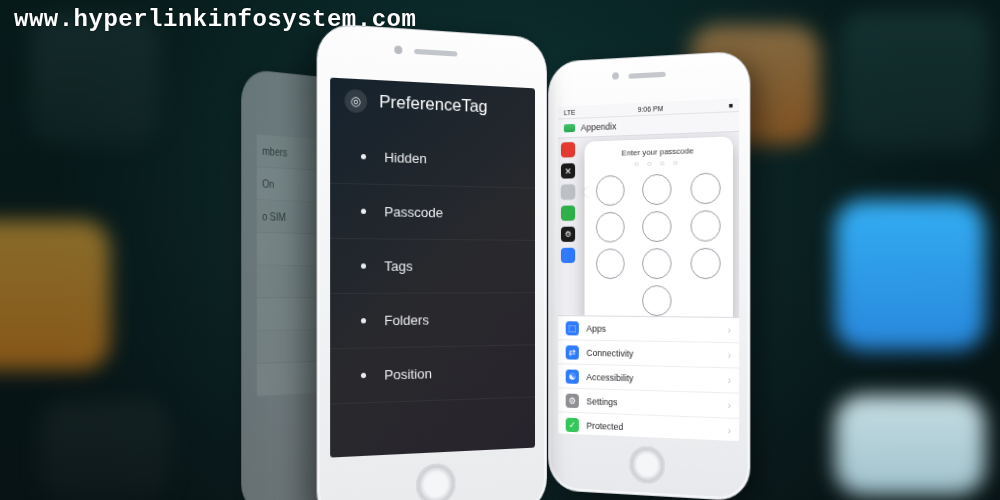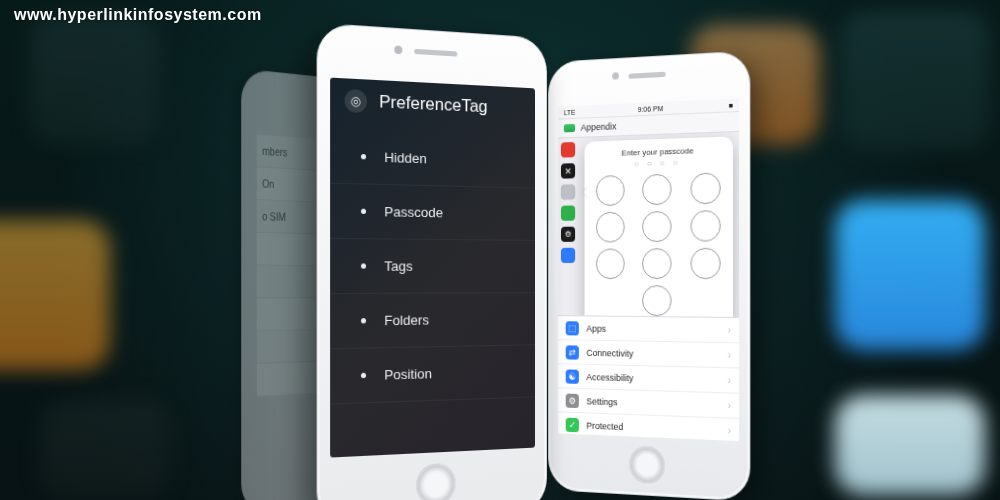--- a/index.html
+++ b/index.html
@@ -26,22 +26,22 @@
           background: linear-gradient(180deg,#1c3f3e,#142e2e); opacity:.6;}
   .bi5 { left: 690px; top: 25px; width: 130px; height: 120px;
           background: linear-gradient(180deg,#d69b58,#cc7020); opacity:.6;}
   .bi6 { left: 30px; top: 15px; width: 130px; height: 130px;
           background: linear-gradient(180deg,#203a3a,#162a2a); opacity:.5;}
   .bi7 { left: 40px; top: 400px; width: 130px; height: 100px;
          background: linear-gradient(180deg,#1f2b2b,#141f1f); opacity:.5;}
 
   .watermark {
     position: absolute; top: 6px; left: 14px;
-    color: #ffffff; font-family: Liberation Sans, sans-serif;
-    font-size: 16px; font-weight: 700; letter-spacing: 0.5px;
+    color: #ffffff; font-family: Liberation Mono, monospace;
+    font-size: 24px; font-weight: 700; letter-spacing: 0.5px;
     text-shadow: 0 0 2px rgba(0,0,0,.6);
     z-index: 50;
   }
 
   
   .phone0 {
     position: absolute; left: 222px; top: 82px;
     width: 150px; height: 420px;
     transform: perspective(1400px) rotateY(35deg);
     transform-origin: right center;

